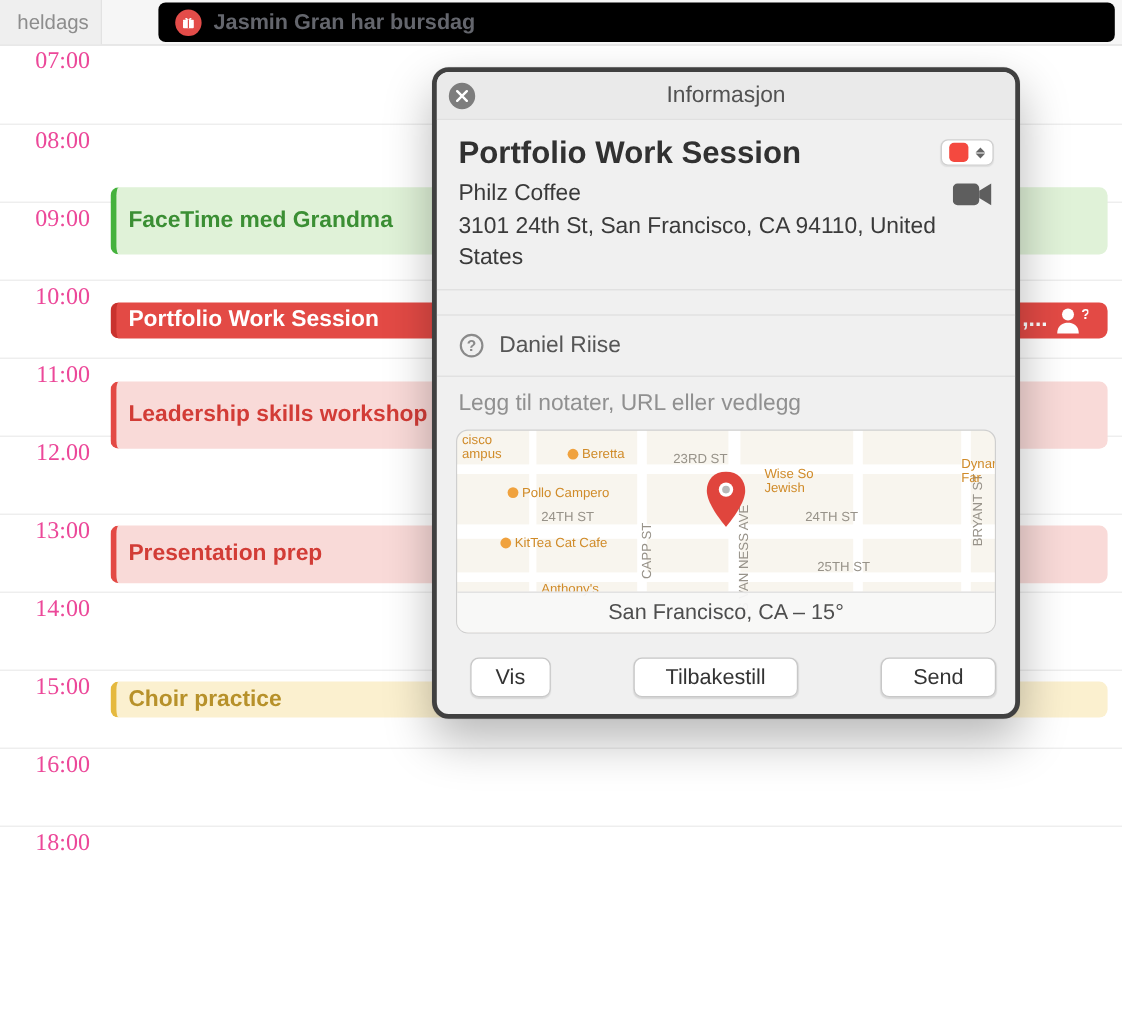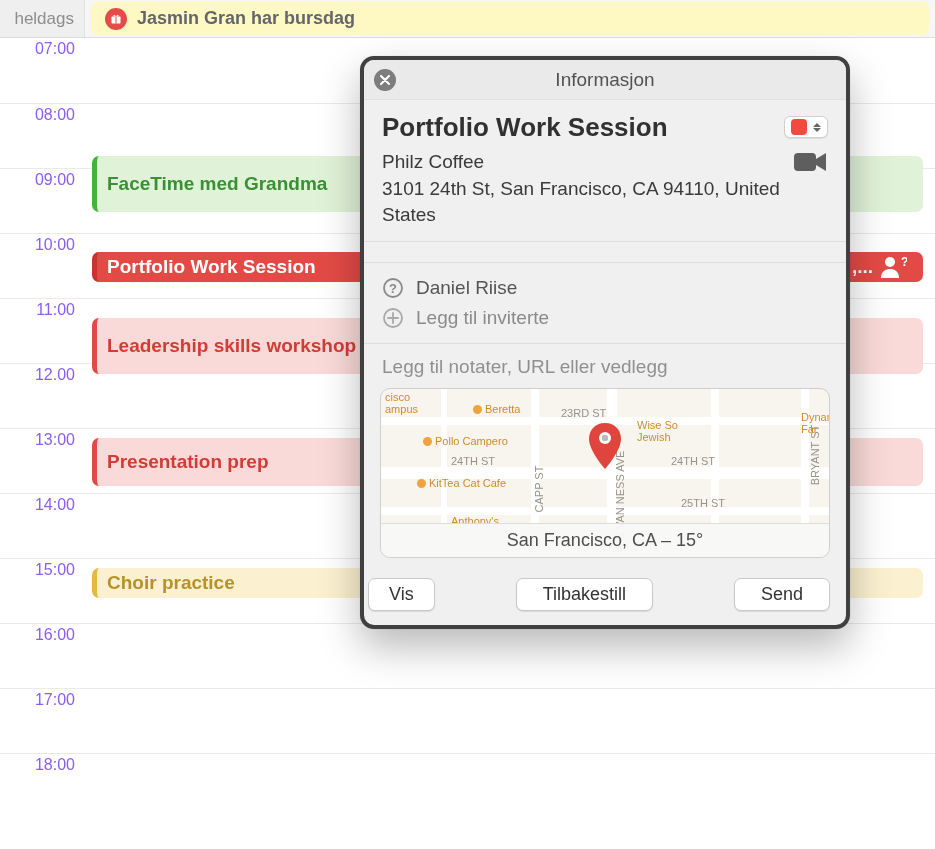--- a/index.html
+++ b/index.html
@@ -14,39 +14,40 @@
     position: relative;
   }
 
   
   .allday-row {
     display: flex;
     align-items: stretch;
     height: 38px;
     border-bottom: 1px solid #dcdcdc;
     background: #f6f6f6;
+    gap: 41px;
   }
   .allday-label {
     width: 85px;
     text-align: right;
     padding-right: 10px;
     color: #8d8d8d;
     font-size: 17px;
     display: flex;
     align-items: center;
     justify-content: flex-end;
     background: #efefef;
     border-right: 1px solid #e2e2e2;
   }
   .allday-event {
     flex: 1;
     display: flex;
     align-items: center;
     padding-left: 14px;
-    background: #fef9c3;
+    background: #000000;
     color: #64666d;
     font-weight: 600;
     gap: 10px;
     border-radius: 6px;
     margin: 2px 6px;
   }
   .allday-event .giftwrap {
     width: 22px; height: 22px;
     border-radius: 50%;
     background: #e34c49;
@@ -60,22 +61,23 @@
     align-items: flex-start;
     height: 65px;
     border-top: 1px solid #eaeaea;
   }
   .hour-row:first-child { border-top: none; }
   .hour-label {
     width: 85px;
     text-align: right;
     padding-right: 10px;
     padding-top: 2px;
-    color: #8b5cf6;
-    font-size: 16px;
+    color: #ec4899;
+    font-size: 20px;
+    font-family: Liberation Serif, serif;
   }
   .hour-slot { flex: 1; height: 100%; position: relative; }
 
   .event {
     position: absolute;
     left: 92px;
     right: 12px;
     border-radius: 7px;
     padding: 3px 10px;
     font-weight: 600;
@@ -196,21 +198,21 @@
     position:absolute; bottom:0; left:0; right:0;
     height:34px; display:flex; align-items:center; justify-content:center;
     background: rgba(248,248,248,0.94);
     border-top:1px solid #dcdcdc;
     font-size:18px; color:#4e4e4e;
   }
 
   
   .pop-buttons {
     display:flex; justify-content:space-between; gap:14px;
-    padding: 8px 16px 14px 4px;
+    padding: 8px 16px 14px 28px;
   }
   .btn {
     flex: 0 0 auto;
     background:#ffffff;
     border:1px solid #c8c8c8;
     border-radius:7px;
     padding: 5px 20px;
     font-size:18px;
     color:#333;
     box-shadow: 0 1px 1px rgba(0,0,0,0.1);
@@ -276,24 +278,20 @@
     </div>
   <div class="hour-row">
       <div class="hour-label">15:00</div>
       <div class="hour-slot"></div>
     </div>
   <div class="hour-row">
       <div class="hour-label">16:00</div>
       <div class="hour-slot"></div>
     </div>
   <div class="hour-row">
-      <div class="hour-label">17:00</div>
-      <div class="hour-slot"></div>
-    </div>
-  <div class="hour-row">
       <div class="hour-label">18:00</div>
       <div class="hour-slot"></div>
     </div>
 
   <div class="event green" style="top:118px;height:56px;">
     <span>FaceTime med Grandma</span>
   </div>
 
   <div class="event red selected" style="top:214px;height:30px;">
     <span>Portfolio Work Session</span>
@@ -361,29 +359,20 @@
   <div class="pop-section tight">
     <div class="inv-row">
       <span class="inv-icon">
         <svg width="22" height="22" viewBox="0 0 22 22" fill="none">
             <circle cx="11" cy="11" r="9" stroke="#8a8a8a" stroke-width="1.8"></circle>
             <text x="11" y="15.5" text-anchor="middle" font-size="13" fill="#8a8a8a" font-weight="600">?</text>
           </svg>
       </span>
       <span>Daniel Riise</span>
     </div>
-    <div class="inv-row muted">
-      <span class="inv-icon">
-        <svg width="22" height="22" viewBox="0 0 22 22" fill="none">
-            <circle cx="11" cy="11" r="9" stroke="#a9a9a9" stroke-width="1.8"></circle>
-            <path d="M11 6 V16 M6 11 H16" stroke="#a9a9a9" stroke-width="1.8" stroke-linecap="round"></path>
-          </svg>
-      </span>
-      <span>Legg til inviterte</span>
-    </div>
   </div>
 
   <div class="notes-placeholder">Legg til notater, URL eller vedlegg</div>
 
   <div class="map-wrap">
     <div class="map-roads">
 
       <div class="map-road" style="left:0;right:0;top:28px;height:8px;"></div>
       <div class="map-road" style="left:0;right:0;top:78px;height:12px;"></div>
       <div class="map-road" style="left:0;right:0;top:118px;height:8px;"></div>

